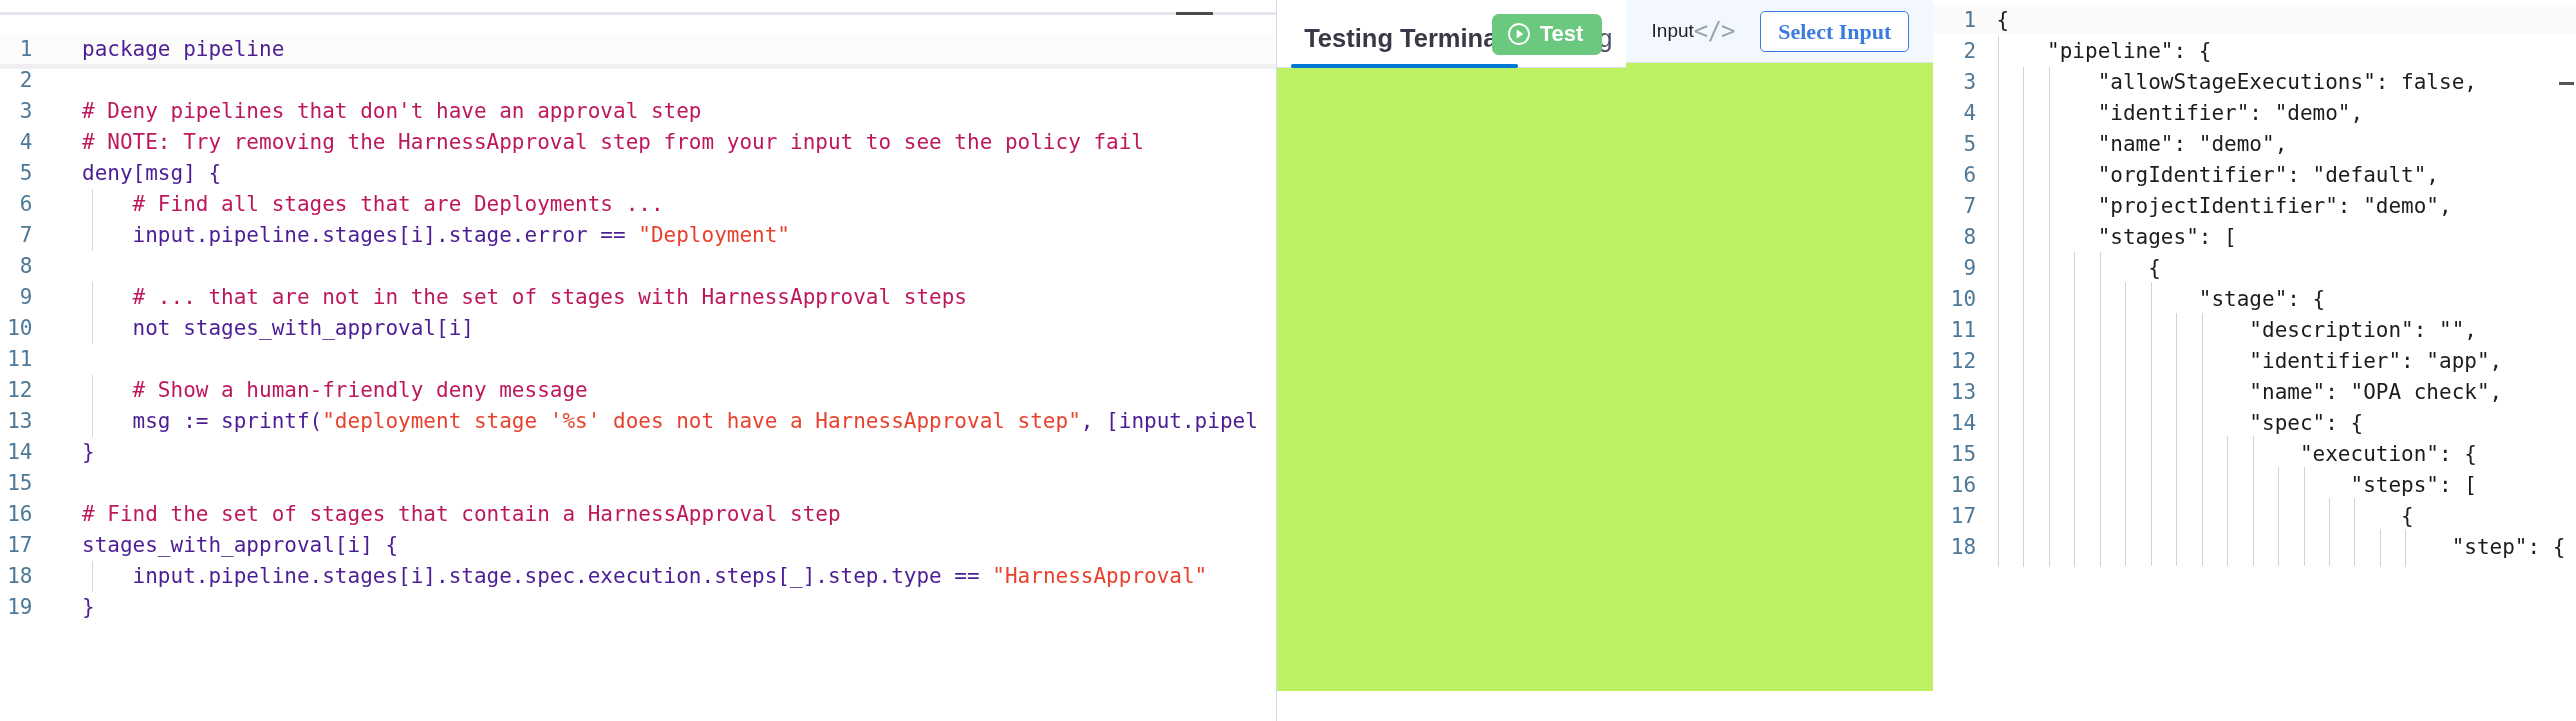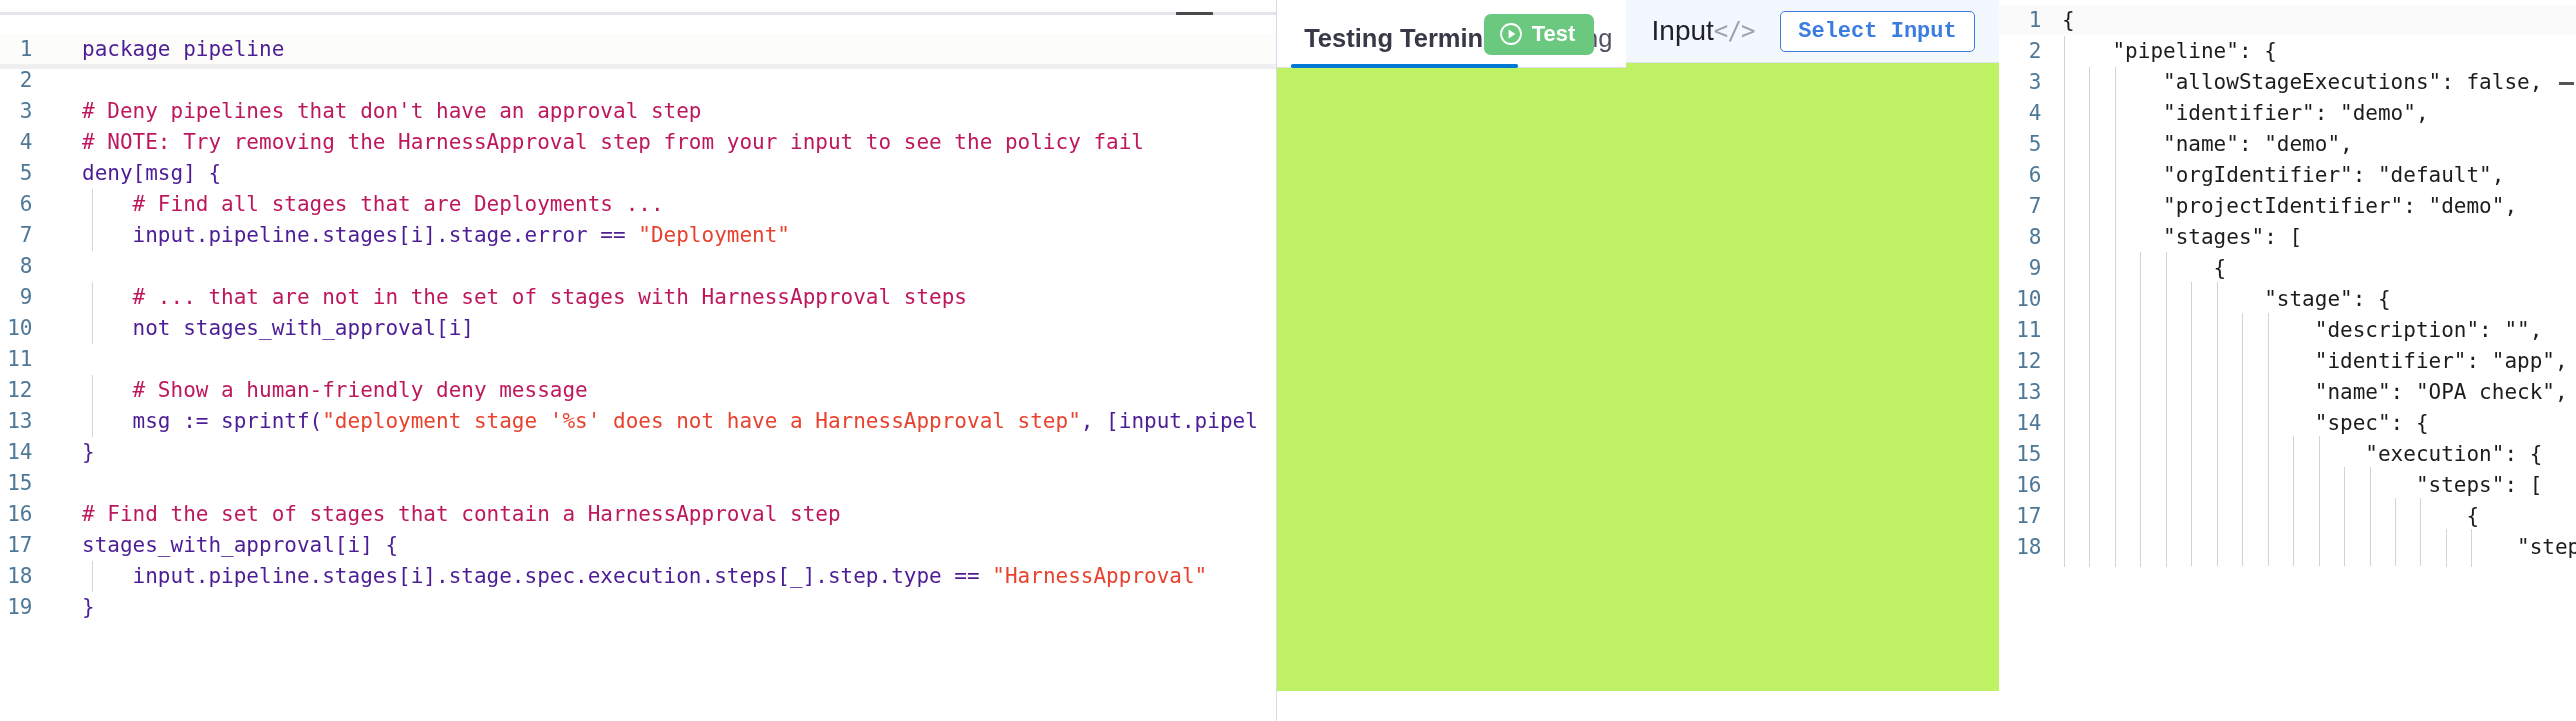--- a/index.html
+++ b/index.html
@@ -148,21 +148,21 @@
   .tab.active::after {
     content: "";
     position: absolute;
     left: 0; right: 0; bottom: -0.8px;
     height: 4.2px;
     background: #0278d5;
     border-radius: 1.7px;
   }
   .test-btn {
     position: absolute;
-    right: 32px;
+    right: 24px;
     top: 13.6px;
     background: #6bc97f;
     color: #ffffff;
     border: none;
     border-radius: 6.8px;
     height: 41px;
     padding: 0 18.7px 0 15.3px;
     display: flex;
     align-items: center;
     gap: 8.5px;
@@ -181,21 +181,21 @@
     height: 63px;
     background: #f2f8fd;
     border-bottom: 0.8px solid #dde5ee;
     display: flex;
     align-items: center;
     padding-left: 25.5px;
     padding-right: 24px;
     position: relative;
   }
   .inputbar-title {
-    font-size: 28px;
+    font-size: 19px;
     color: #21212b;
     flex: 1;
   }
   .code-icon {
     color: #9aa3ae;
     font-size: 24px;
     font-family: "DejaVu Sans Mono", monospace;
     letter-spacing: -0.8px;
     margin-right: 25.5px;
     cursor: pointer;
@@ -203,21 +203,21 @@
   }
   .select-input-btn {
     border: 1.7px solid #3b7ce0;
     color: #3b7ce0;
     background: #ffffff;
     border-radius: 5px;
     height: 41px;
     padding: 0 17px;
     font-size: 22px;
     font-weight: bold;
-    font-family: Liberation Mono, monospace;
+    font-family: Liberation Serif, serif;
     cursor: pointer;
     line-height: 37px;
   }
 
   .json-surface {
     flex: 1;
     position: relative;
     background: #ffffff;
     overflow: hidden;
   }

